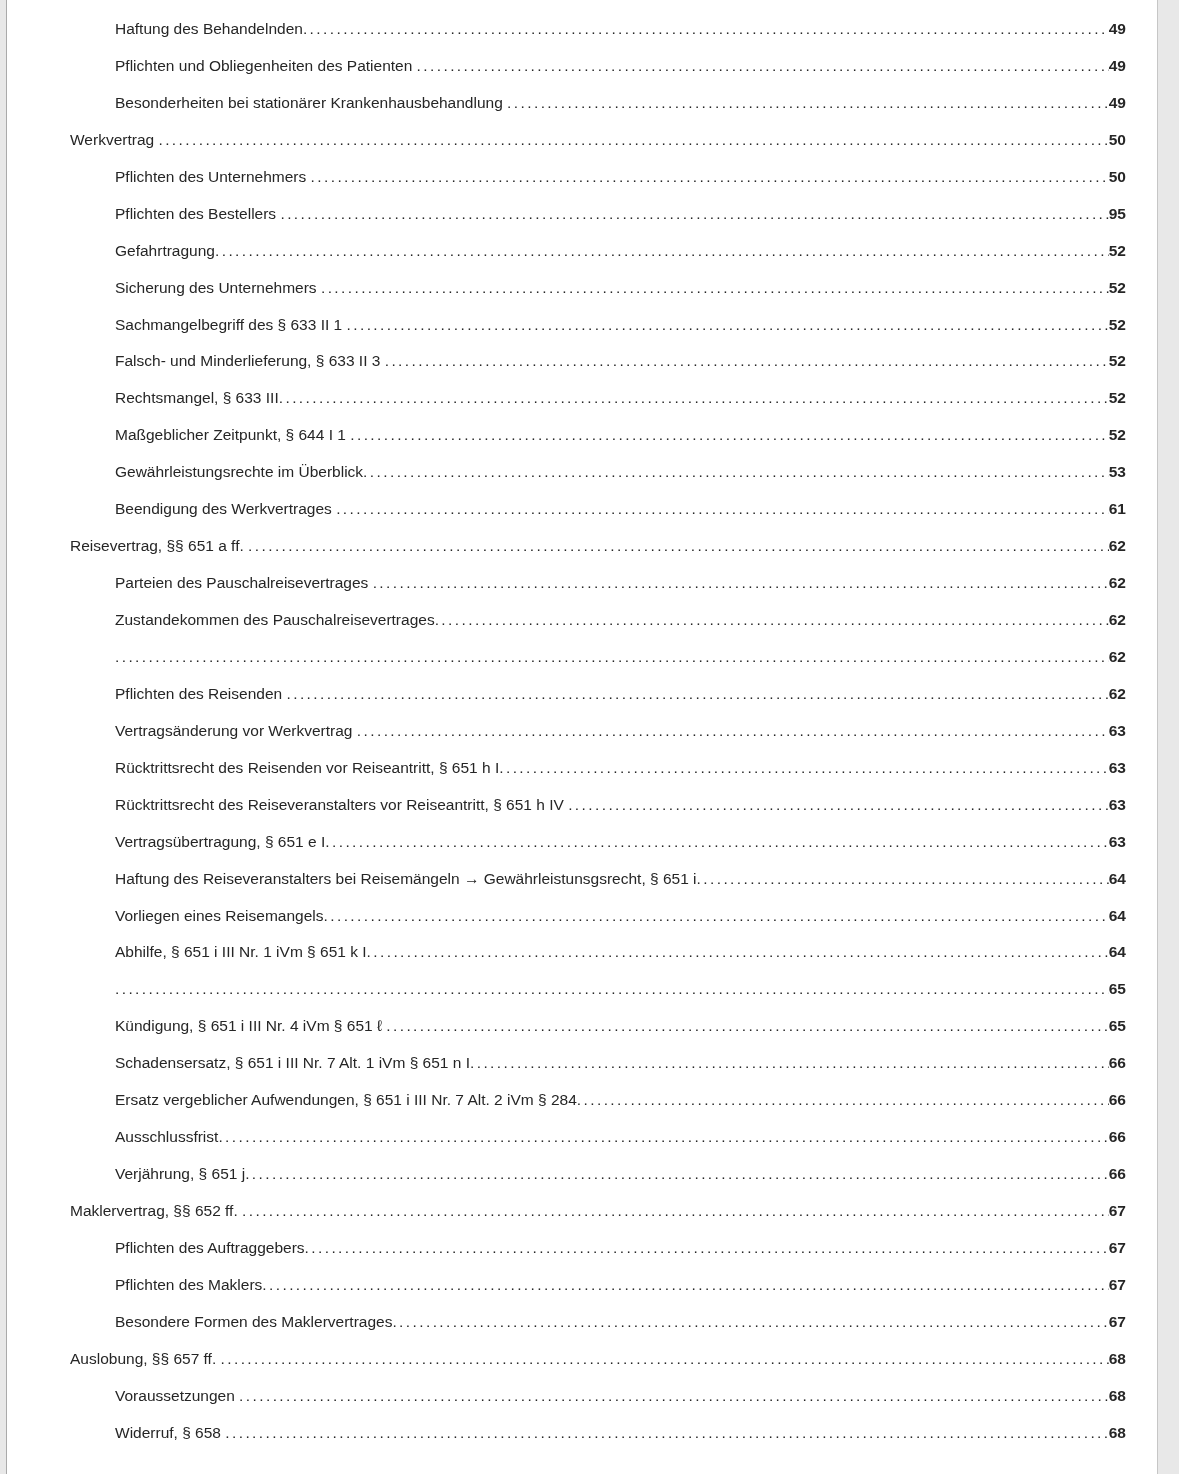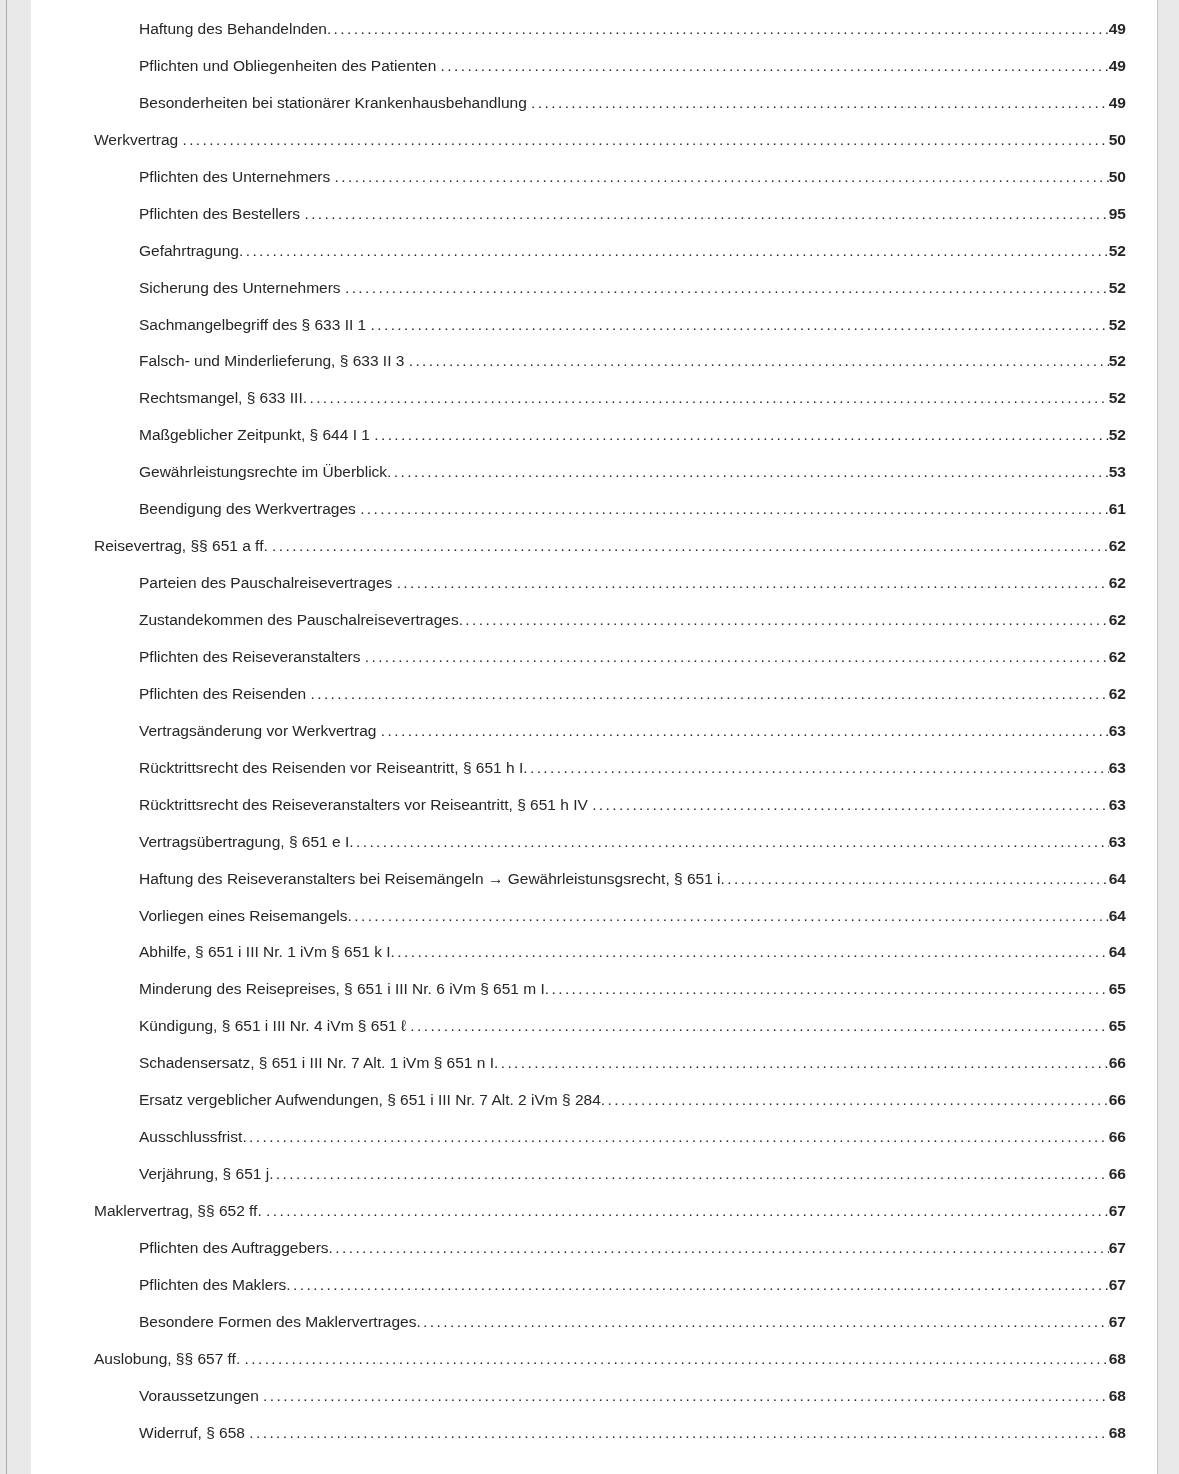--- a/index.html
+++ b/index.html
@@ -16,21 +16,20 @@
     background:var(--margin-bg);
     font-family:"Liberation Sans",sans-serif;
   }
   .canvas{display:flex;width:100%;height:100%;}
   .margin-strip{flex:0 0 auto;background:var(--margin-bg);}
   .margin-strip.left{width:7px;border-right:1px solid var(--edge-border);}
   .margin-strip.right{width:22px;border-left:1px solid #c6c6c6;}
   .page{
     flex:1 1 auto;background:var(--page-bg);
     overflow:hidden;
-    margin-left:24px;
   }
   .toc{
     padding:11px 31px 0 63px;
     color:var(--text-color);
     font-size:15.5px;
   }
   .row{
     display:flex;
     height:var(--row-h);
     line-height:var(--row-h);
@@ -134,21 +133,20 @@
     <span class="title">Parteien des Pauschalreisevertrages </span>
     <span class="leader">................................................................................................................................................................................................................................................................................................................................</span>
     <span class="pagenum">62</span>
   </div>
         <div class="row lvl2">
     <span class="title">Zustandekommen des Pauschalreisevertrages</span>
     <span class="leader">................................................................................................................................................................................................................................................................................................................................</span>
     <span class="pagenum">62</span>
   </div>
         <div class="row lvl2">
-    <span class="title">Pflichten des Reiseveranstalters </span>
     <span class="leader">................................................................................................................................................................................................................................................................................................................................</span>
     <span class="pagenum">62</span>
   </div>
         <div class="row lvl2">
     <span class="title">Pflichten des Reisenden </span>
     <span class="leader">................................................................................................................................................................................................................................................................................................................................</span>
     <span class="pagenum">62</span>
   </div>
         <div class="row lvl2">
     <span class="title">Vertragsänderung vor Werkvertrag </span>
@@ -179,21 +177,20 @@
     <span class="title">Vorliegen eines Reisemangels</span>
     <span class="leader">................................................................................................................................................................................................................................................................................................................................</span>
     <span class="pagenum">64</span>
   </div>
         <div class="row lvl2">
     <span class="title">Abhilfe, § 651 i III Nr. 1 iVm § 651 k I</span>
     <span class="leader">................................................................................................................................................................................................................................................................................................................................</span>
     <span class="pagenum">64</span>
   </div>
         <div class="row lvl2">
-    <span class="title">Minderung des Reisepreises, § 651 i III Nr. 6 iVm § 651 m I</span>
     <span class="leader">................................................................................................................................................................................................................................................................................................................................</span>
     <span class="pagenum">65</span>
   </div>
         <div class="row lvl2">
     <span class="title">Kündigung, § 651 i III Nr. 4 iVm § 651 ℓ </span>
     <span class="leader">................................................................................................................................................................................................................................................................................................................................</span>
     <span class="pagenum">65</span>
   </div>
         <div class="row lvl2">
     <span class="title">Schadensersatz, § 651 i III Nr. 7 Alt. 1 iVm § 651 n I</span>

